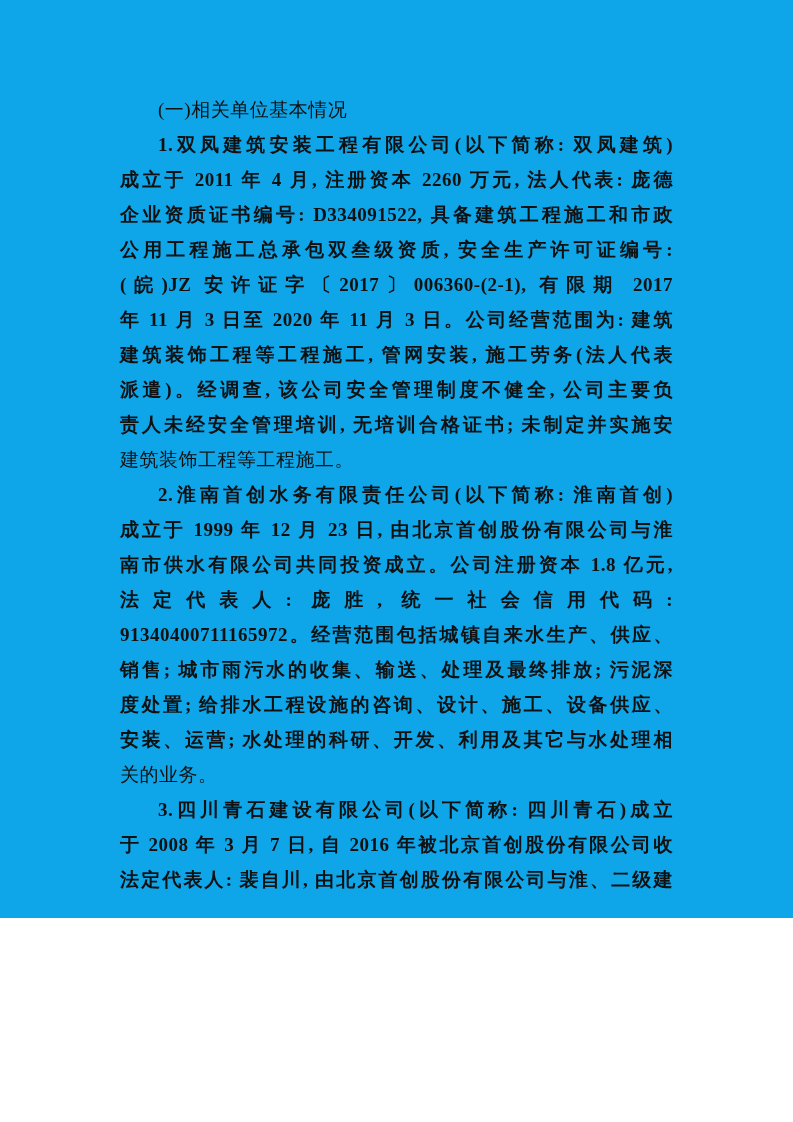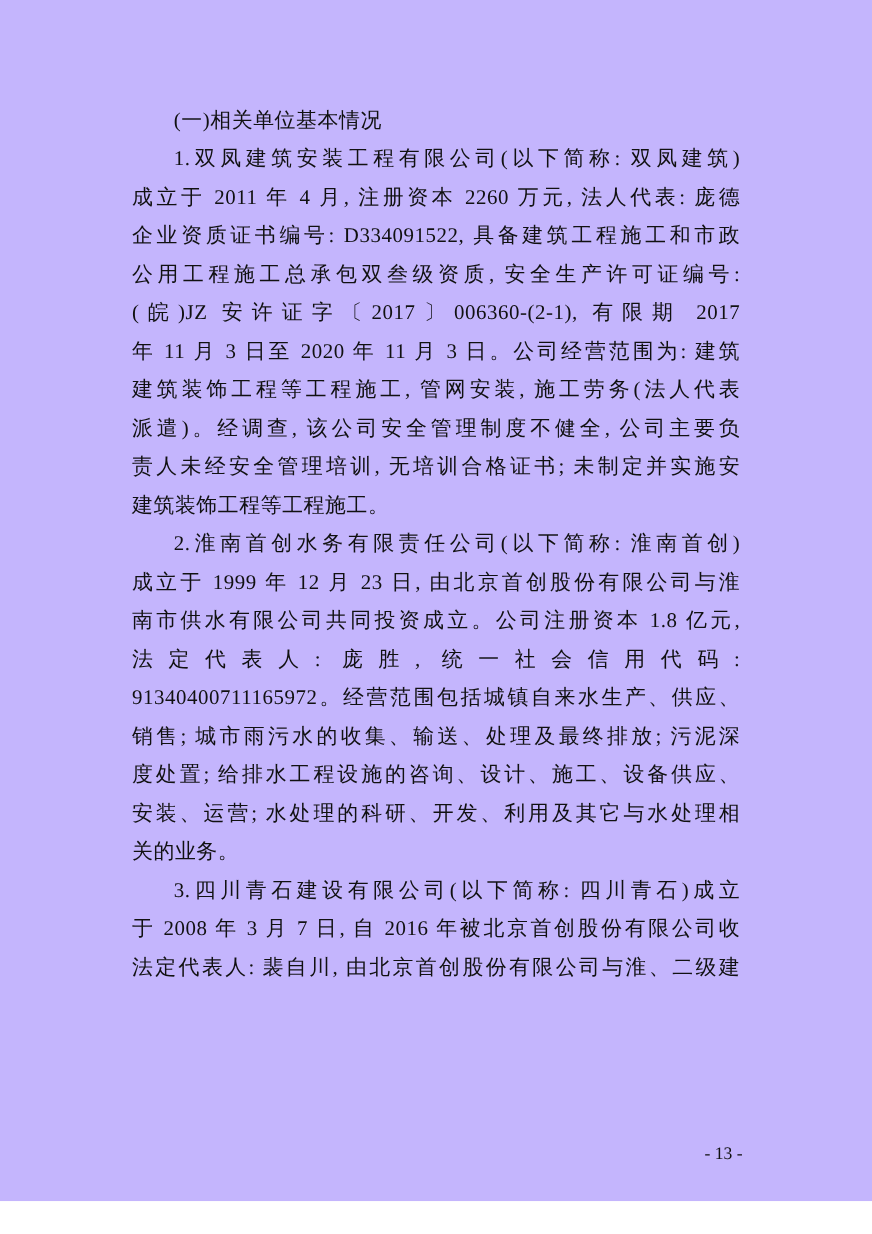--- a/index.html
+++ b/index.html
@@ -1,21 +1,21 @@
 <!DOCTYPE html>
 <html><head>
 <meta charset="utf-8">
 <style>
   * { margin: 0; padding: 0; box-sizing: border-box; }
   html, body { background: #ffffff; }
   .page {
     position: relative;
     width: 793px;
-    height: 1092px;
-    background: #c4b5fd;
+    height: 918px;
+    background: #0ea5e9;
     font-family: "Liberation Serif", "DejaVu Serif", serif;
     color: #1a1a1a;
     overflow: hidden;
   }
   .text-block {
     position: absolute;
     left: 120px;
     top: 92px;
     width: 553px;
   }
@@ -24,20 +24,21 @@
     line-height: 35px;
     height: 35px;
     white-space: normal;
     text-align: justify;
     text-justify: inter-character;
     letter-spacing: 0.5px;
     color: #111111;
   }
   .line.stretch {
     text-align-last: justify;
+    font-weight: bold;
   }
   .line.indent {
     text-indent: 2em;
   }
   .line.heading {
     font-weight: normal;
   }
   .page-number {
     position: absolute;
     top: 1040px;

